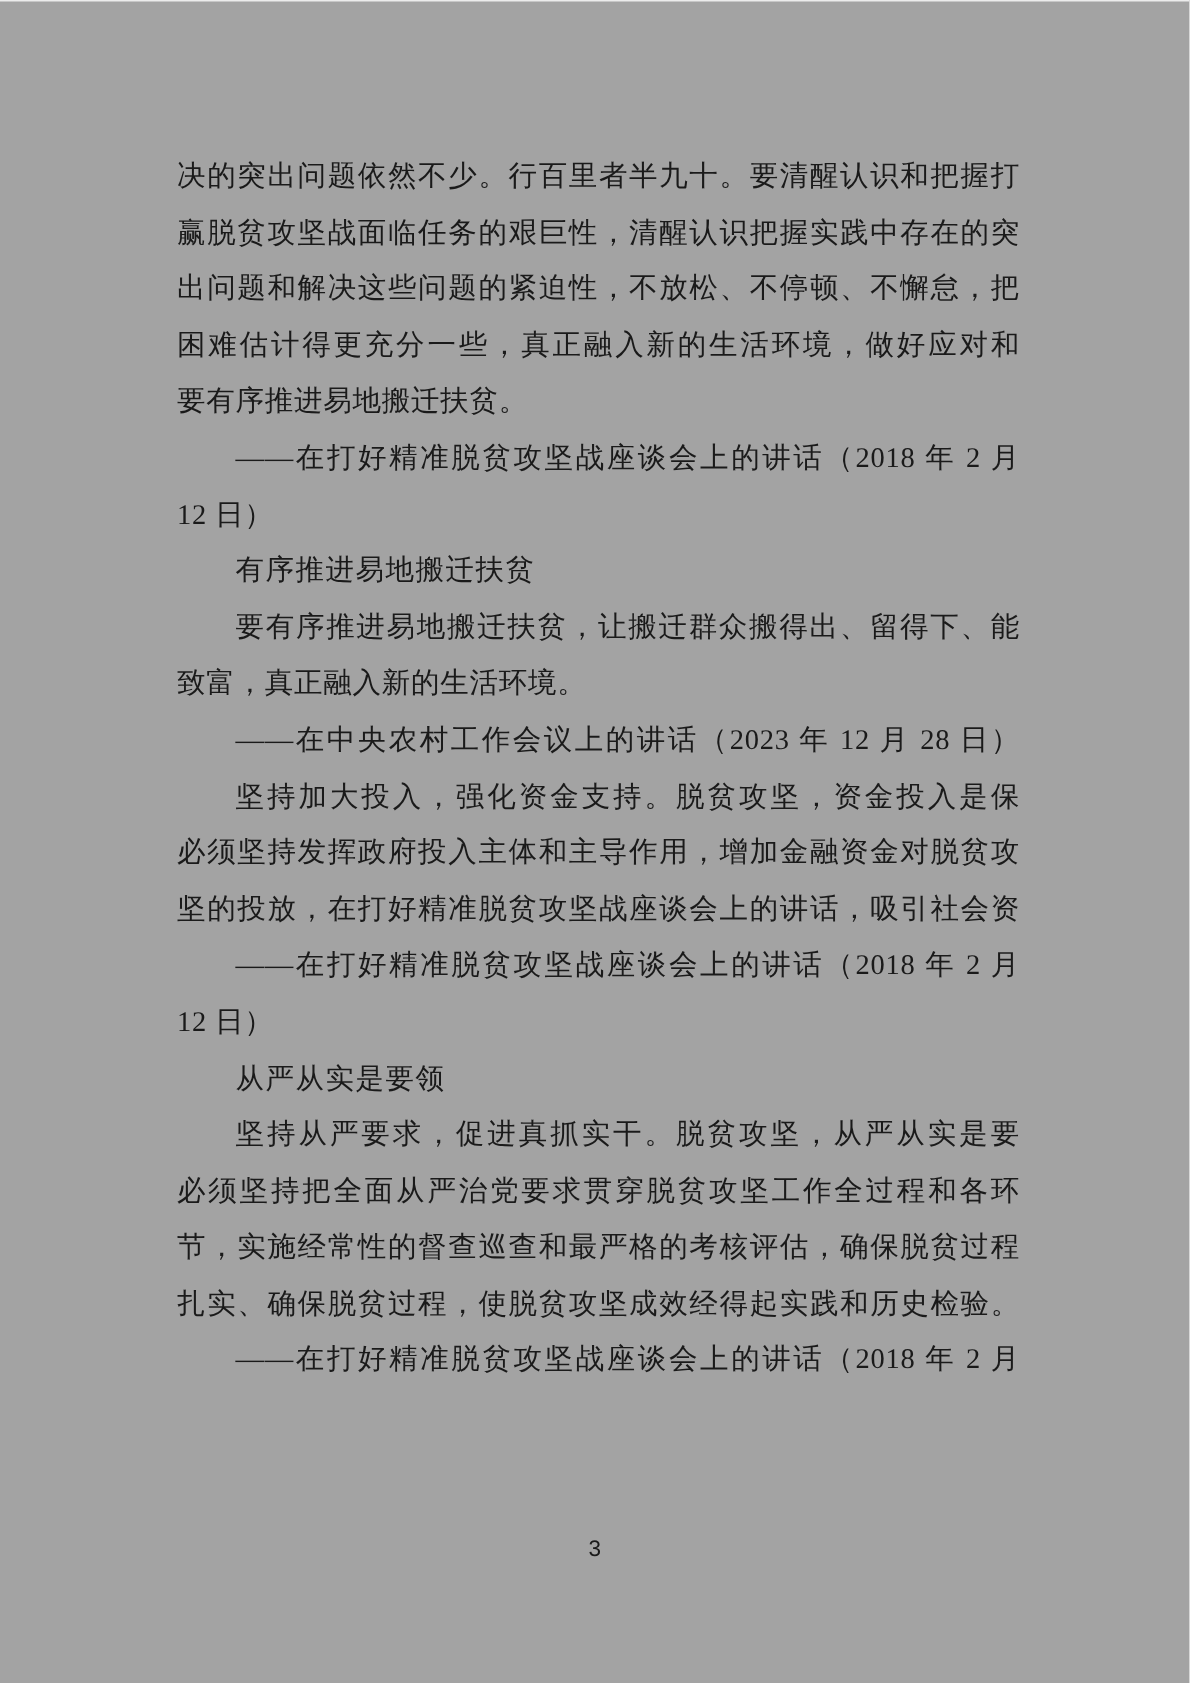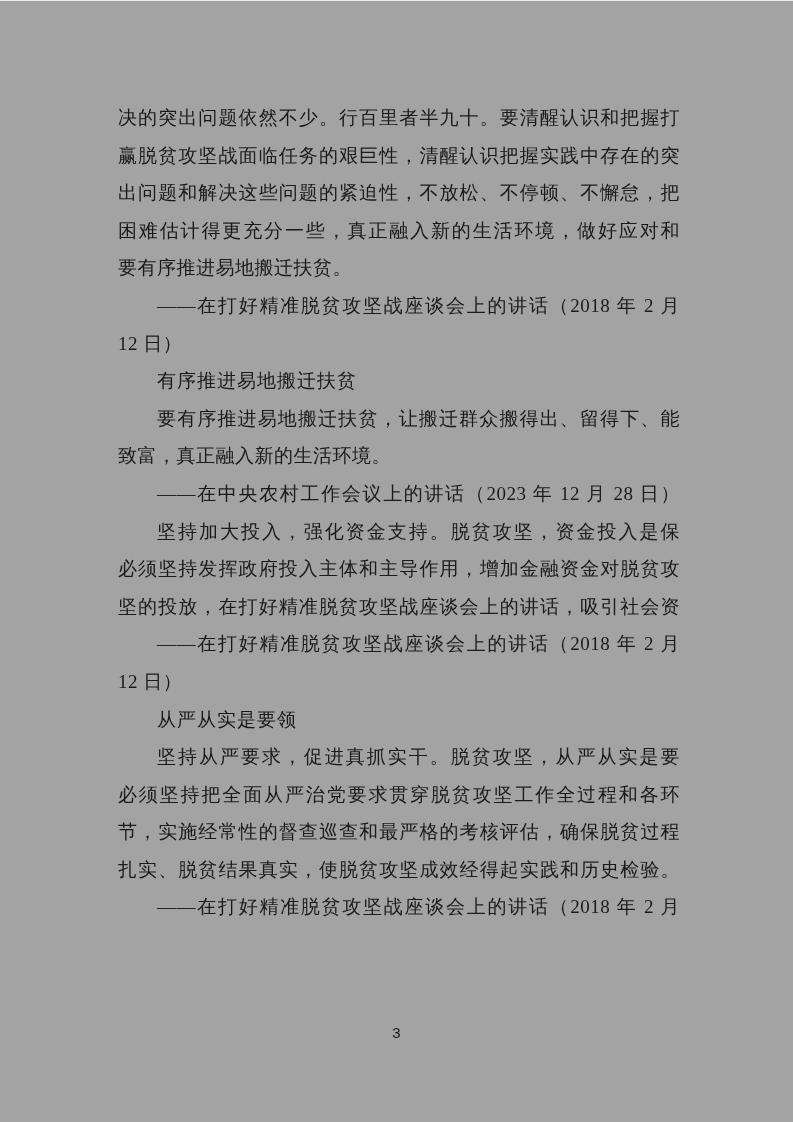--- a/index.html
+++ b/index.html
@@ -72,17 +72,17 @@
     <div class="line justify indent">——在中央农村工作会议上的讲话（2023 年 12 月 28 日）</div>
     <div class="line justify indent">坚持加大投入，强化资金支持。脱贫攻坚，资金投入是保障。</div>
     <div class="line justify">必须坚持发挥政府投入主体和主导作用，增加金融资金对脱贫攻</div>
     <div class="line justify">坚的投放，在打好精准脱贫攻坚战座谈会上的讲话，吸引社会资金</div>
     <div class="line justify indent">——在打好精准脱贫攻坚战座谈会上的讲话（2018 年 2 月</div>
     <div class="line">12 日）</div>
     <div class="line bold indent">从严从实是要领</div>
     <div class="line justify indent">坚持从严要求，促进真抓实干。脱贫攻坚，从严从实是要领。</div>
     <div class="line justify">必须坚持把全面从严治党要求贯穿脱贫攻坚工作全过程和各环</div>
     <div class="line justify">节，实施经常性的督查巡查和最严格的考核评估，确保脱贫过程</div>
-    <div class="line justify">扎实、脱贫结果真实，使脱贫攻坚成效经得起实践和历史检验。</div>
+    <div class="line justify">扎实、确保脱贫过程，使脱贫攻坚成效经得起实践和历史检验。</div>
     <div class="line justify indent">——在打好精准脱贫攻坚战座谈会上的讲话（2018 年 2 月</div>
   </div>
   <div class="page-number">3</div>
 </div>
 
 </body></html>

